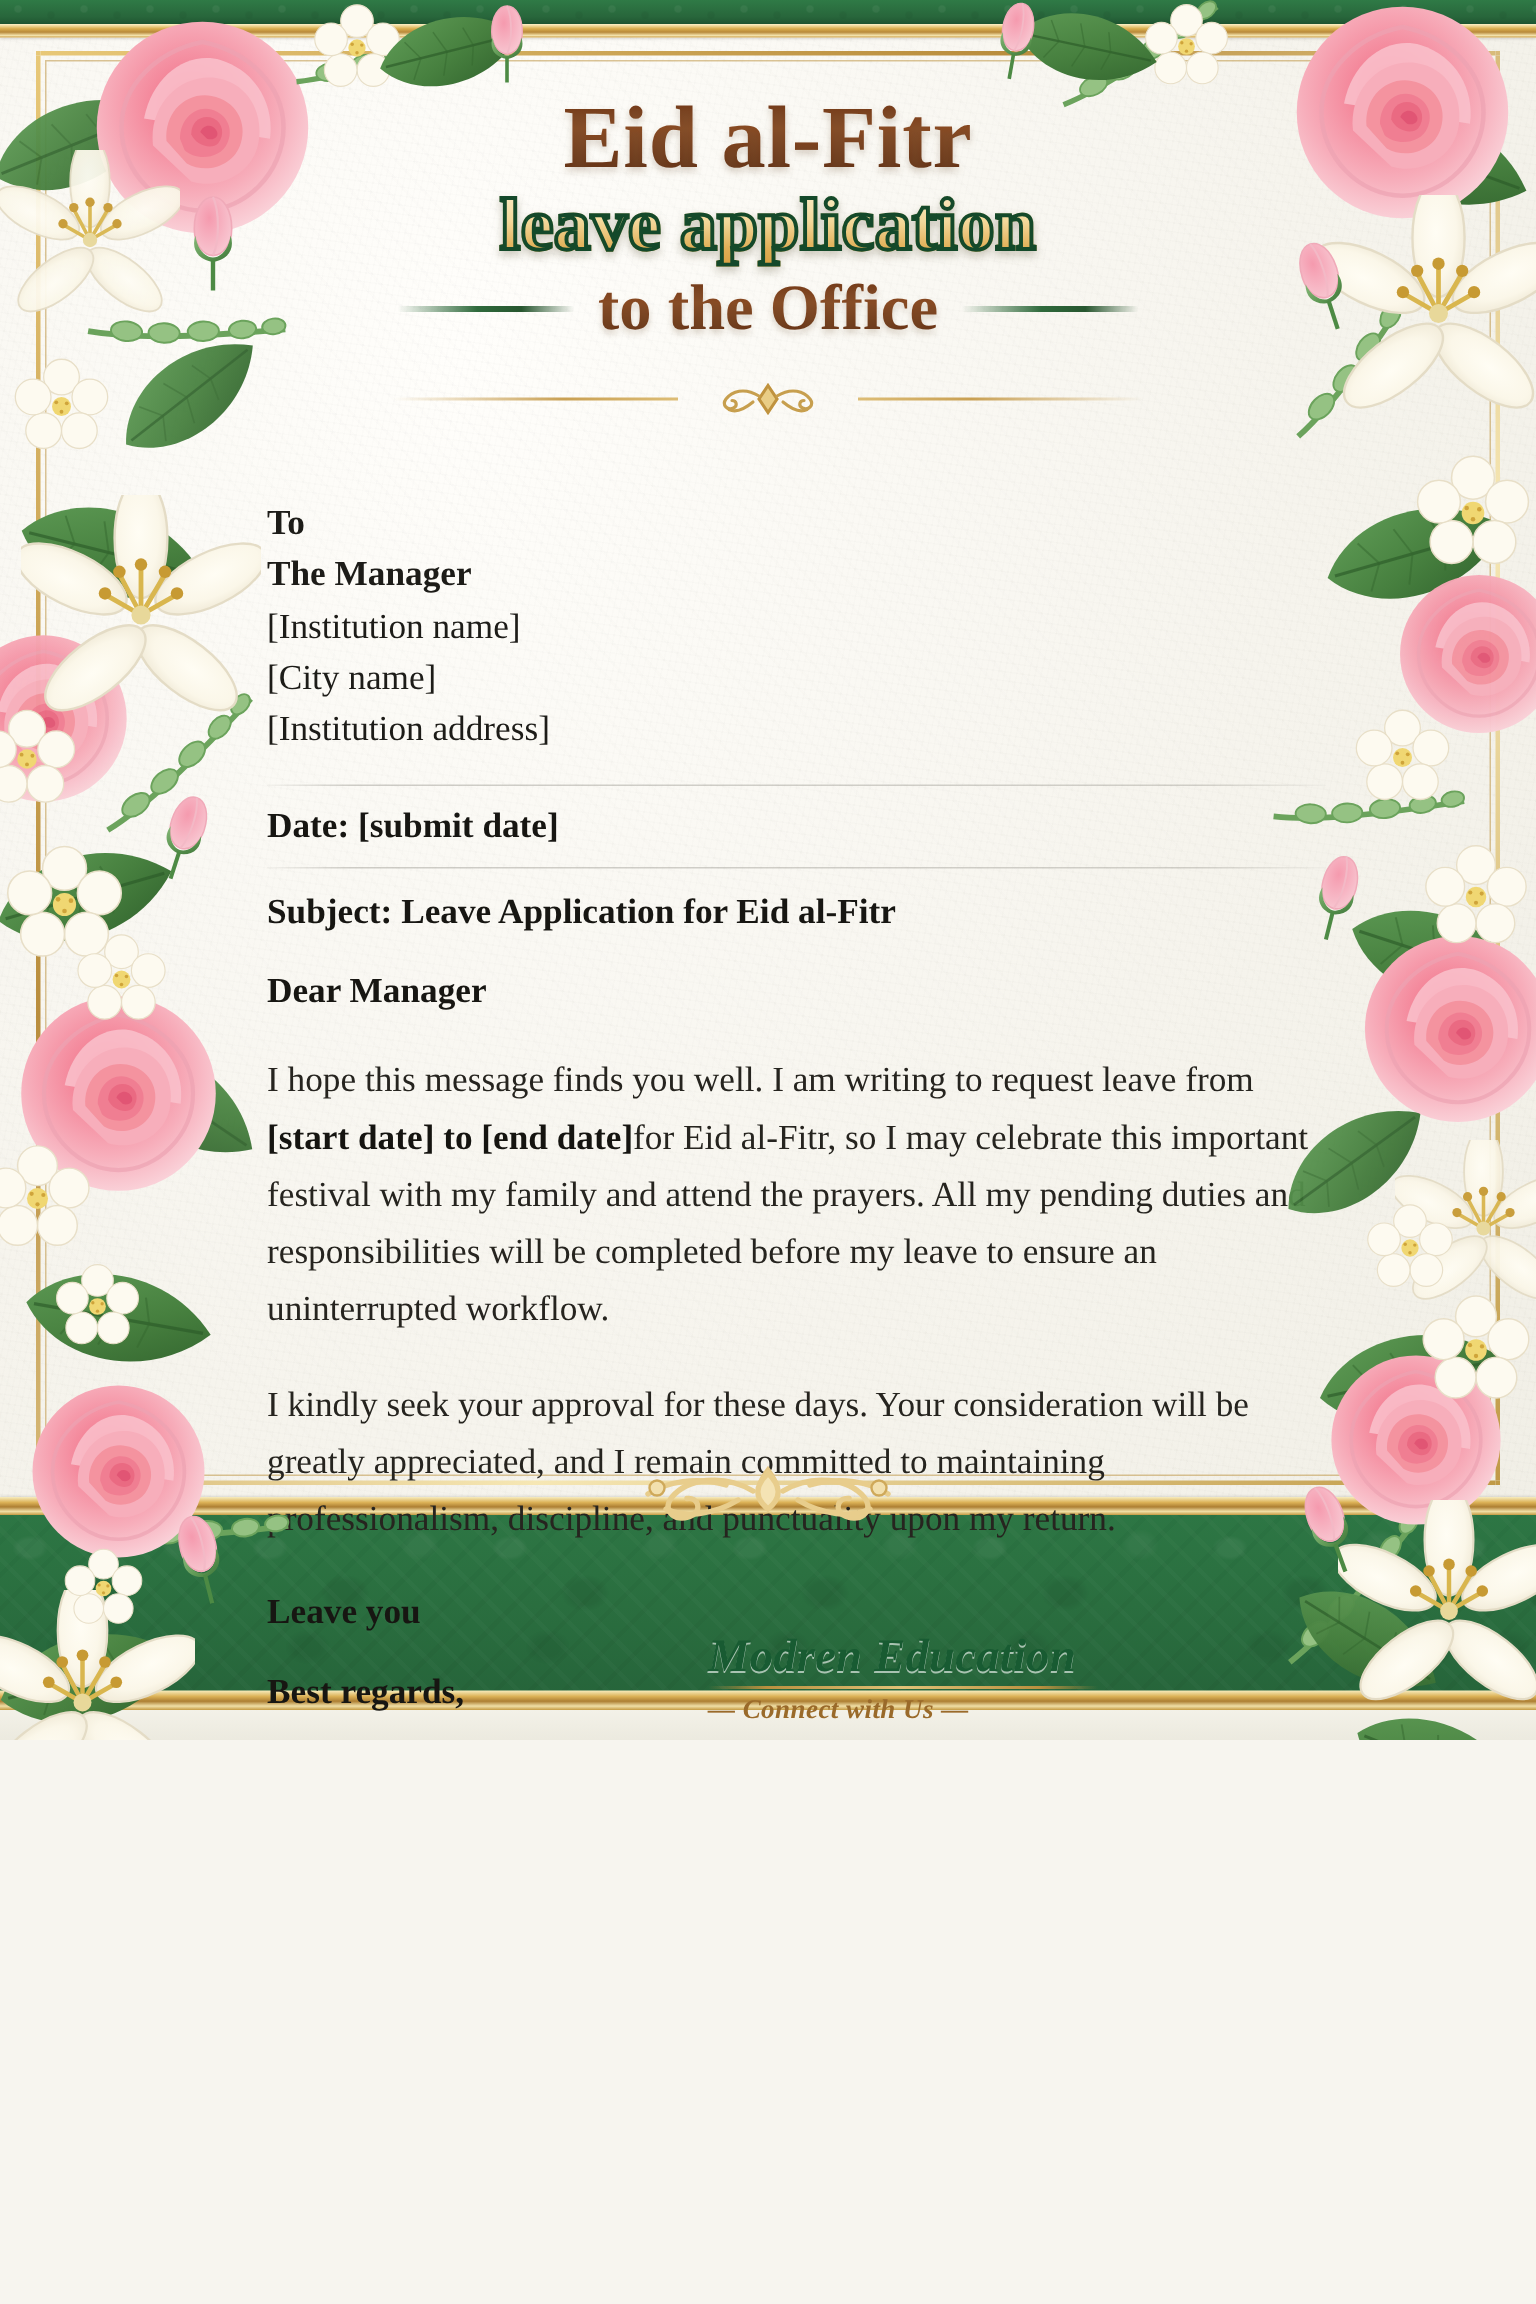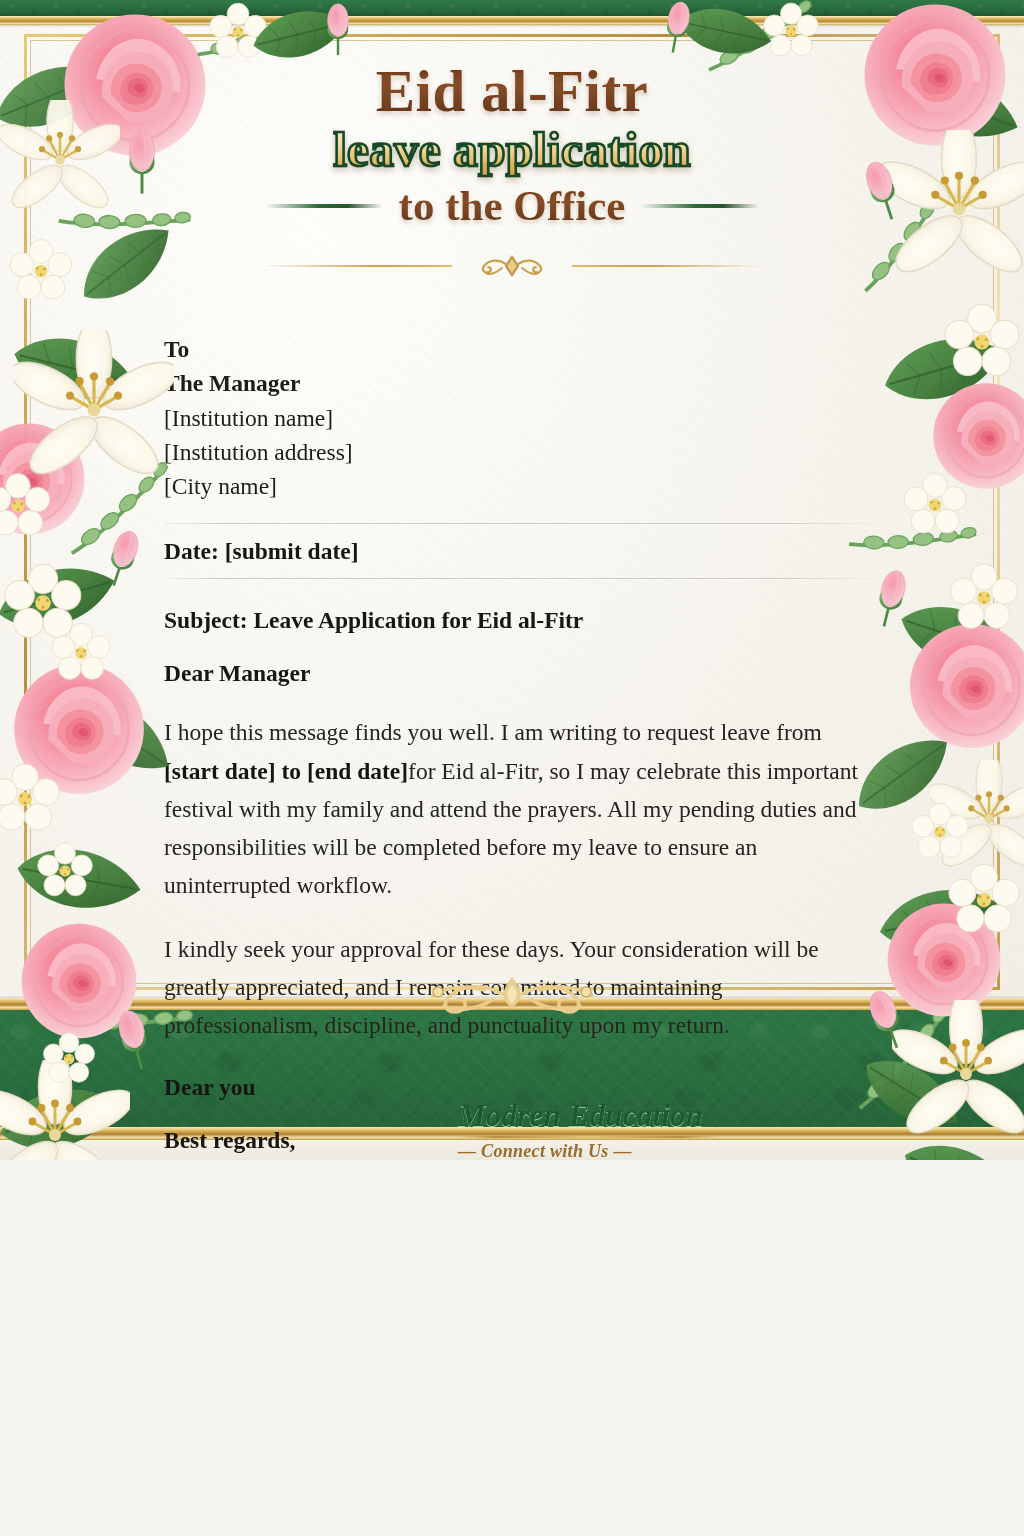--- a/index.html
+++ b/index.html
@@ -114,26 +114,26 @@
     text-shadow:0 3px 4px rgba(120,90,60,.25);
   }
   .grule{width:118px;height:4px;border-radius:2px;
     background:linear-gradient(90deg,rgba(47,106,60,0) 0%,#2f6a3c 45%,#27562f 70%,rgba(47,106,60,0) 100%);}
   .divider{display:flex;align-items:center;justify-content:center;margin-top:20px;}
   .dline{height:2px;width:190px;
     background:linear-gradient(90deg,rgba(200,160,70,0) 0%,#cfa busca 0%,#c9a053 40%,#e3c684 100%);}
   .dline.l{background:linear-gradient(90deg,rgba(201,160,83,0) 0%,#c9a053 60%,#ddbd76 100%);}
   .dline.r{background:linear-gradient(270deg,rgba(201,160,83,0) 0%,#c9a053 60%,#ddbd76 100%);}
 
-  .letter{position:absolute;left:164px;width:706px;top:332px;z-index:5;}
+  .letter{position:absolute;left:178px;width:706px;top:332px;z-index:5;}
   .addr div{font-size:23.5px;line-height:1.46;color:#1d1c18;}
   .addr .b{font-weight:bold;}
   .hr-faint{height:1px;background:linear-gradient(90deg,rgba(160,158,150,.08),rgba(150,148,140,.45) 8%,rgba(150,148,140,.40) 88%,rgba(160,158,150,.05));}
   .line-date{font-size:23.5px;font-weight:bold;color:#171612;padding:14px 0 13px;}
-  .subject{font-size:23.5px;font-weight:bold;color:#171612;margin-top:28px;}
+  .subject{font-size:23.5px;font-weight:bold;color:#171612;margin-top:16px;}
   .salutation{font-size:23.5px;font-weight:bold;color:#171612;margin-top:26px;}
   .para{font-size:23.5px;line-height:1.62;color:#26241f;margin-top:26px;}
   .para b{font-weight:bold;color:#151410;}
   .thanks{font-size:23.5px;font-weight:bold;color:#171612;margin-top:30px;}
   .regards{font-size:23.5px;font-weight:bold;color:#171612;margin-top:26px;}
   .sig div{font-size:23.5px;line-height:1.42;color:#1d1c18;}
   .sig .b{font-weight:bold;}
   .sig-rule{height:1px;width:272px;margin:9px 0 7px;
     background:linear-gradient(90deg,rgba(150,148,140,.50),rgba(150,148,140,.35) 70%,rgba(150,148,140,0));}
   
@@ -184,37 +184,37 @@
         <span class="dline r"></span>
       </div>
     </div>
 
     <div class="letter">
 
       <div class="addr">
         <div class="b">To</div>
         <div class="b">The Manager</div>
         <div>[Institution name]</div>
+        <div>[City name]</div>
         <div>[Institution address]</div>
-        <div>[City name]</div>
       </div>
 
       <div style="height:20px"></div>
       <div class="hr-faint"></div>
       <div class="line-date">Date: [submit date]</div>
       <div class="hr-faint"></div>
 
       <div class="subject">Subject: Leave Application for Eid al-Fitr</div>
       <div class="salutation">Dear  Manager</div>
 
       <p class="para"><span>I hope this message finds you well. I am writing to request leave from </span><b>[start date] to [end date]</b><span>for Eid al-Fitr, so I may celebrate this important festival with my family and attend the prayers. All my pending duties and responsibilities will be completed before my leave to ensure an uninterrupted workflow.</span></p>
 
       <p class="para">I kindly seek your approval for these days. Your consideration will be greatly appreciated, and I remain committed to maintaining professionalism, discipline, and punctuality upon my return.</p>
 
-      <div class="thanks">Dear you</div>
+      <div class="thanks">Leave you</div>
       <div class="regards">Best regards,</div>
 
 
       <div class="brand">
         <div class="brand-name">Modren Education</div>
         <div class="brand-rule"></div>
         <div class="brand-tag">— Connect with Us —</div>
       </div>
 
     </div>

